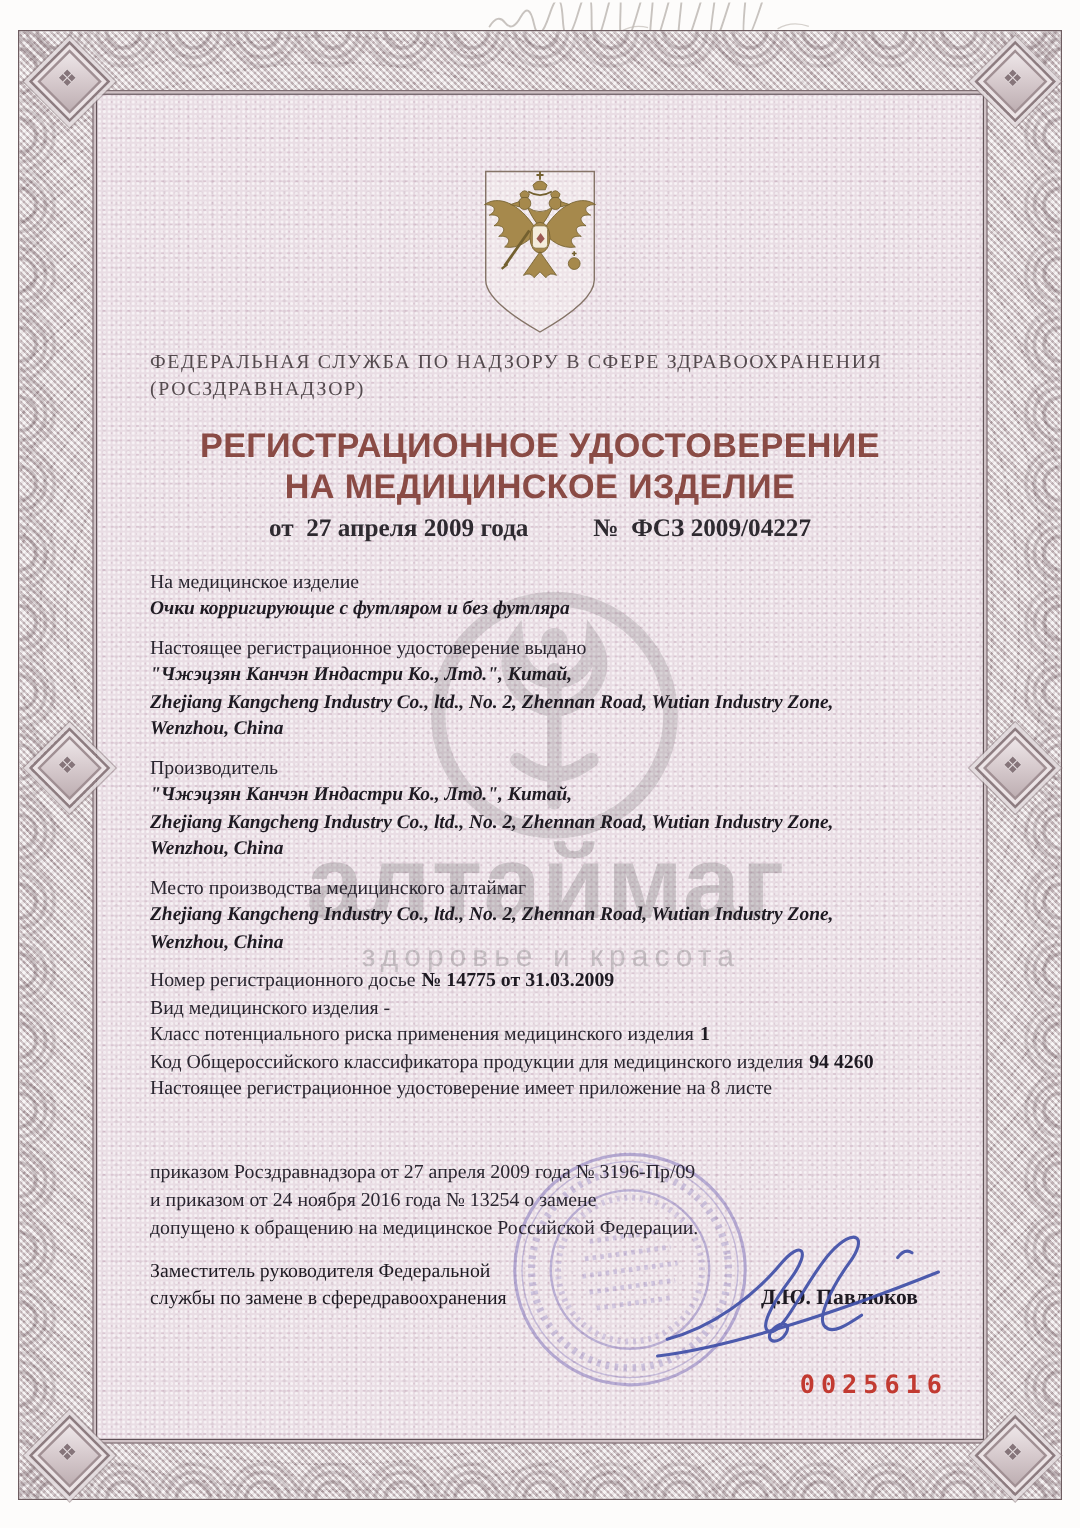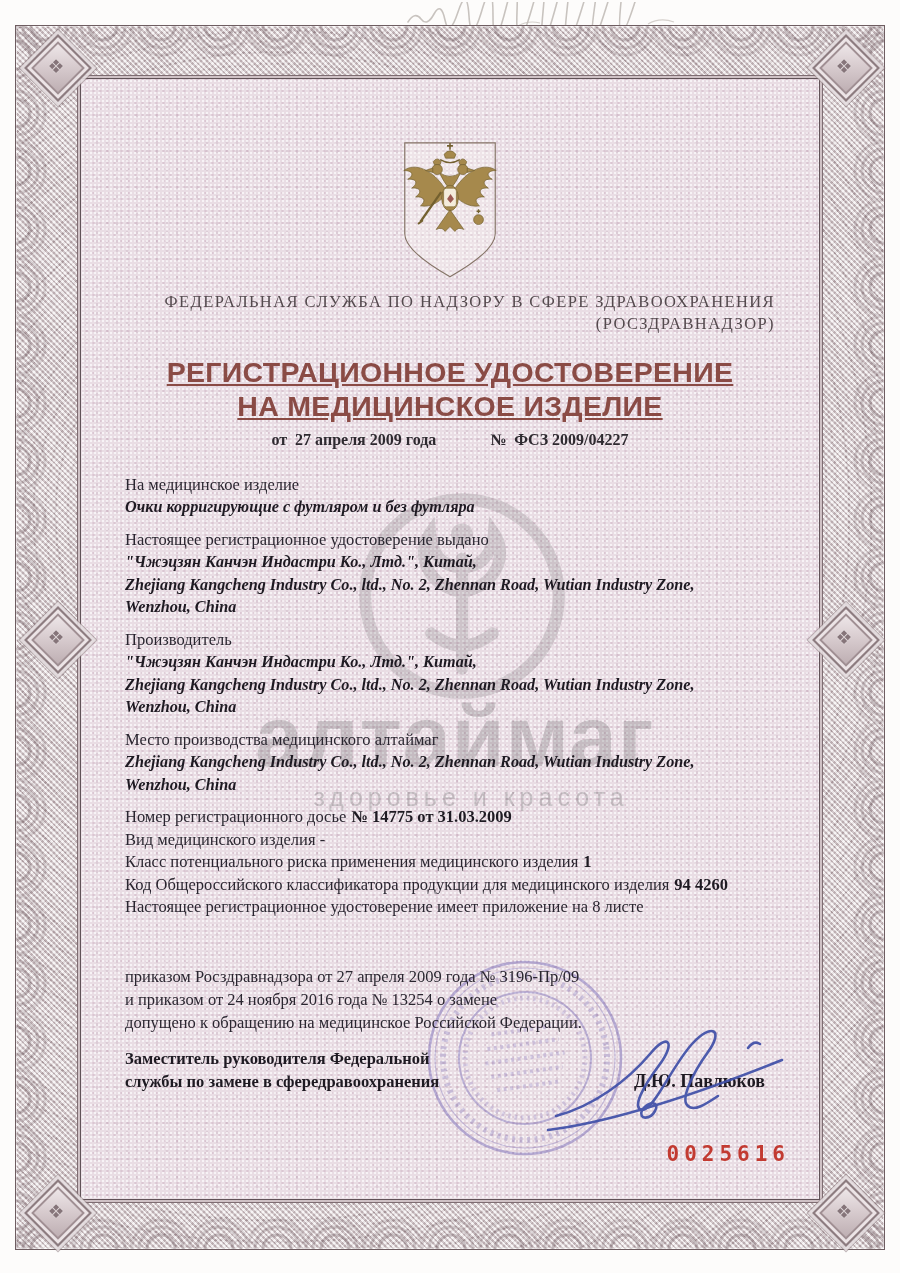--- a/index.html
+++ b/index.html
@@ -72,59 +72,59 @@
     background-size:4px 4px, 7px 6px, 10px 9px;
     background-position:0 0, 2px 3px, 1px 5px;
     border:1.5px solid #60525.7;
     border:1.5px solid #605257;
     box-shadow: 0 0 0 2px #cfc1c5, 0 0 0 3px #7e6d72;
   }
   .content{position:relative;z-index:2;padding:0 30px;}
   
   .emblem{width:118px;margin:36px auto 8px;display:block;}
   .agency{
-    text-align:right;color:#544a4e;
+    text-align:left;color:#544a4e;
     font-size:16.5px;line-height:22px;letter-spacing:1.4px;font-family:Liberation Serif, serif;
   }
   
   .title{
     margin-top:20px;text-align:center;
     font-family:"Liberation Sans", sans-serif;font-weight:700;
-    font-size:28.5px;line-height:34px;letter-spacing:.3px;color:#8a4b45;text-decoration:underline;
+    font-size:28.5px;line-height:34px;letter-spacing:.3px;color:#8a4b45;
   }
   .title-meta{
     display:flex;justify-content:center;gap:54px;margin-top:4px;
-    font-weight:700;font-size:16px;line-height:26px;color:#2e2a30;
+    font-weight:700;font-size:21px;line-height:26px;color:#2e2a30;
   }
   .title-meta span{white-space:pre;}
   
   .body{margin-top:21px;font-size:16.5px;line-height:22.5px;color:#2a2630;}
   .sec{margin-bottom:10px;}
   .sec .line{font-weight:700;color:#1e1a22;white-space:nowrap;font-size:16.2px;font-style:italic;}
   .fieldrow{white-space:nowrap;}
   .fieldrow .val{font-weight:700;color:#1e1a22;margin-left:5px;}
   
   .footer{margin-top:46px;font-size:16.5px;line-height:23px;color:#2a2630;}
   .signer{display:flex;justify-content:space-between;align-items:flex-end;margin-top:13px;}
-  .signer .stitle{font-weight:700;color:#1e1a22;line-height:23px;}
+  .signer .stitle{font-weight:400;color:#1e1a22;line-height:23px;}
   .signer .sname{font-weight:700;font-size:18px;color:#1e1a22;margin-right:10px;margin-left:15px;}
   .serial{
     position:absolute;top:1142px;right:110px;z-index:5;
     font-family:"DejaVu Sans Mono", monospace;font-weight:700;
     font-size:21px;letter-spacing:5px;color:#c23a31;
   }
   
   .wm-logo{position:absolute;left:352px;top:486px;width:220px;height:220px;opacity:.17;z-index:1;}
   .wm-brand{
     position:absolute;left:150px;top:694px;width:610px;text-align:center;z-index:1;
     font-family:Liberation Sans, sans-serif;font-weight:700;
     font-size:86px;line-height:84px;letter-spacing:1px;color:rgba(70,67,70,.22);
   }
   .wm-tagline{
-    position:absolute;left:166px;top:783px;width:610px;text-align:center;z-index:1;
+    position:absolute;left:154px;top:783px;width:610px;text-align:center;z-index:1;
     font-family:"Liberation Sans", sans-serif;font-weight:400;
     font-size:25px;letter-spacing:5px;color:rgba(105,102,105,.32);
   }
   .stamp{position:absolute;left:423px;top:956px;width:204px;height:204px;z-index:1;opacity:.8;transform:rotate(-8deg);}
   .signature{position:absolute;left:542px;top:1018px;width:255px;height:125px;z-index:3;}
   .scribble{position:absolute;left:398px;top:2px;width:400px;height:30px;z-index:0;opacity:.8;}
 </style>
 </head>
 <body>
 

